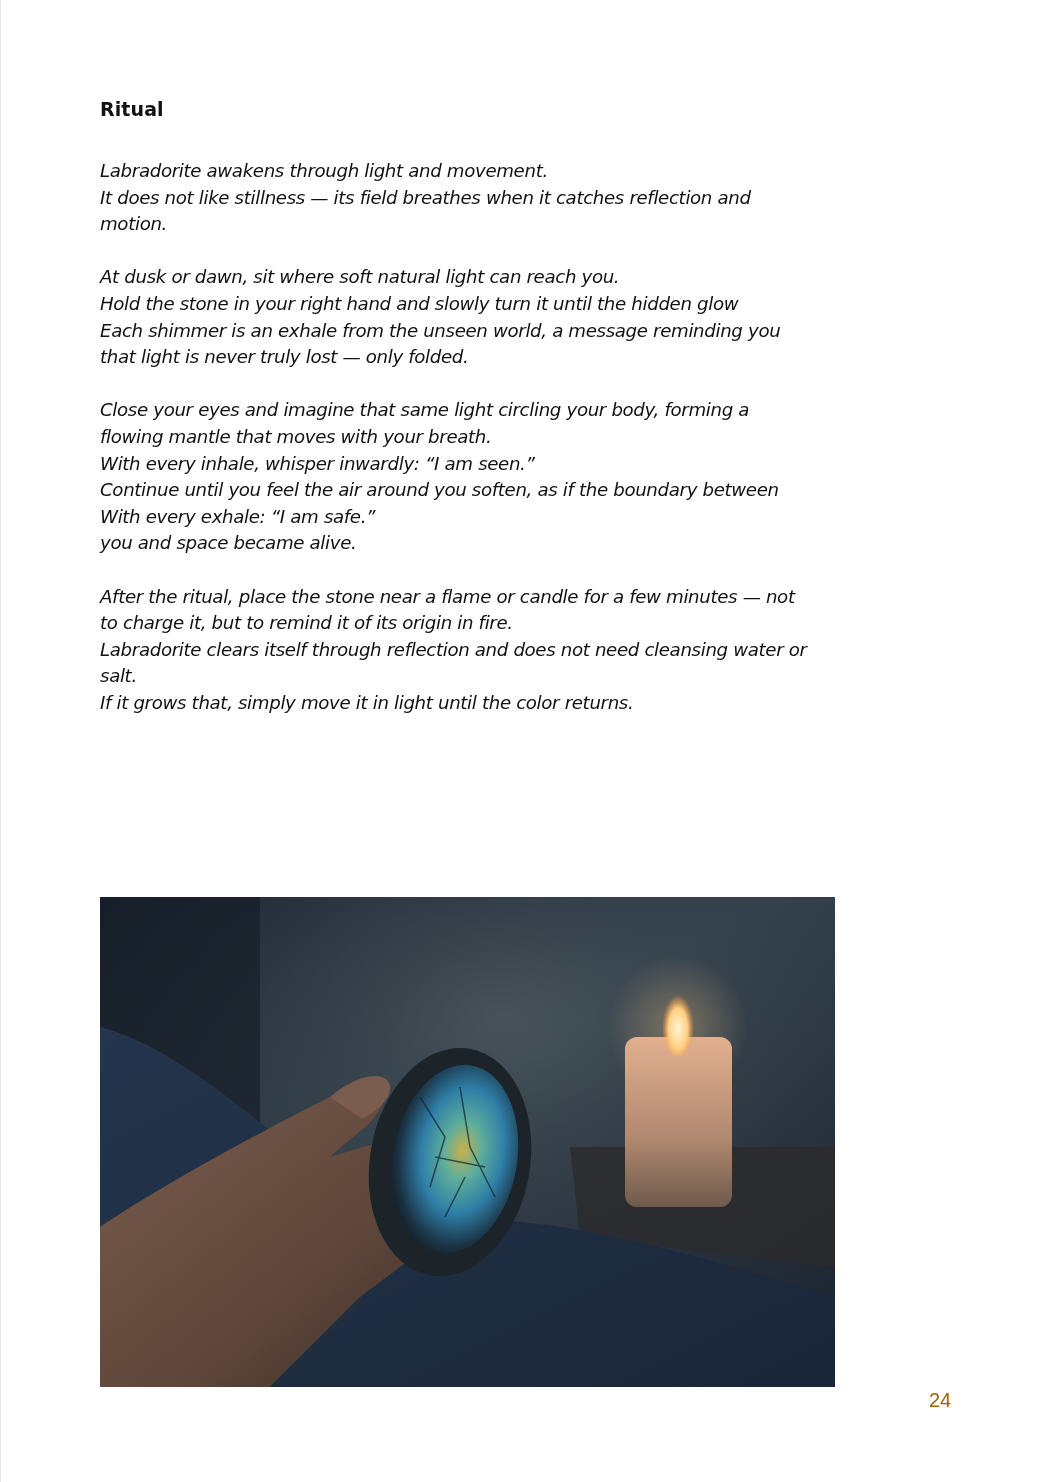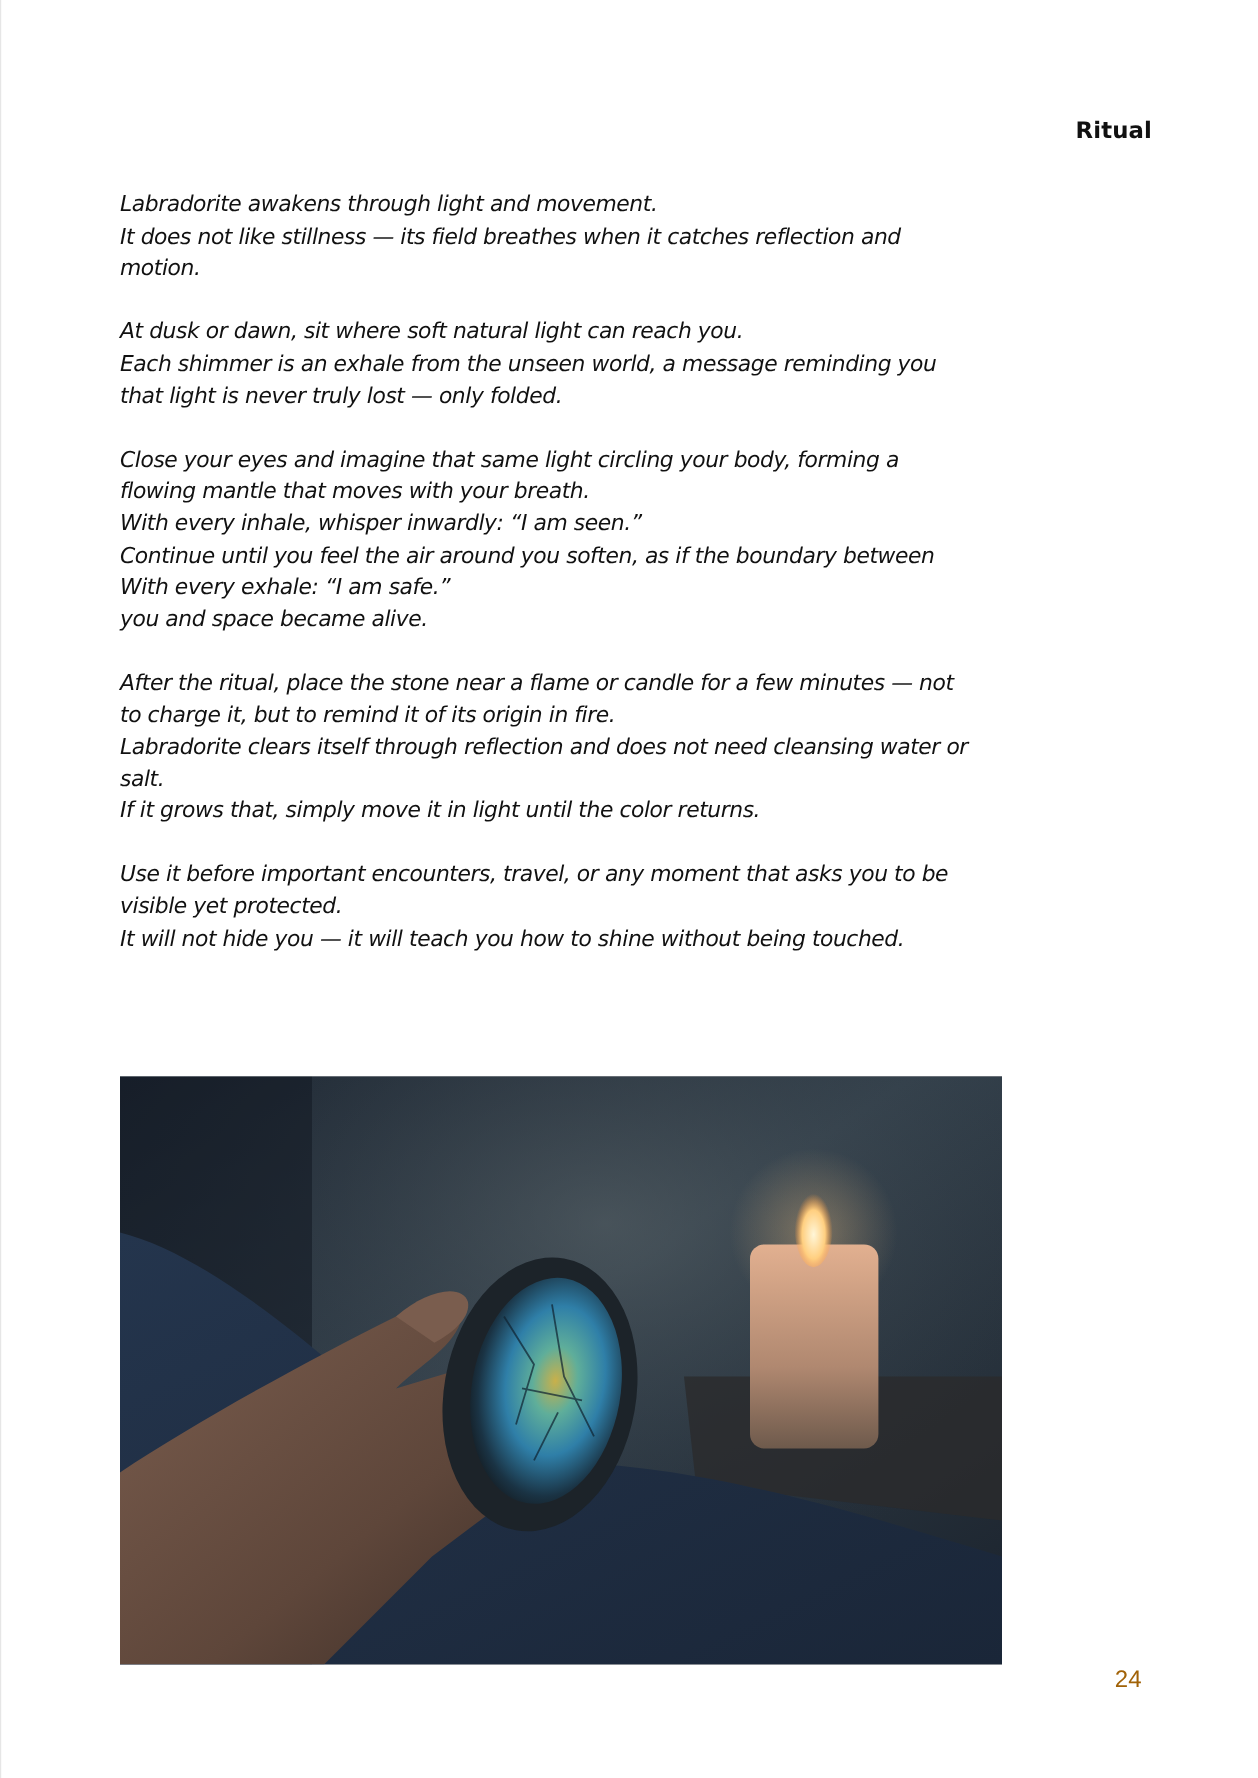--- a/index.html
+++ b/index.html
@@ -5,21 +5,20 @@
     html, body { margin: 0; padding: 0; background: #ffffff; }
     body {
       width: 1048px; height: 1482px; position: relative; overflow: hidden;
       border-left: 1px solid #e6e6e6; box-sizing: border-box;
       font-family: "DejaVu Sans", sans-serif; color: #111111;
     }
     .page { position: absolute; left: 99px; top: 96px; width: 860px; }
     .heading {
       font-weight: bold; font-size: 19px; line-height: 26px; margin: 0;
       letter-spacing: 0.1px;
-      text-align: right;
     }
     .paragraphs { margin-top: 36px; }
     .para { margin: 0 0 26.6px 0; }
     .line {
       font-size: 18.2px; line-height: 26.6px; margin: 0;
       white-space: nowrap; letter-spacing: -0.35px; font-style: italic;
     }
     .photo {
       position: absolute; left: 99px; top: 897px; width: 735px; height: 490px;
       overflow: hidden; background: #1c2530;
@@ -36,42 +35,38 @@
 <div class="page">
   <h2 class="heading">Ritual</h2>
   <div class="paragraphs">
     <div class="para">
       <p class="line">Labradorite awakens through light and movement.</p>
       <p class="line">It does not like stillness — its field breathes when it catches reflection and</p>
       <p class="line">motion.</p>
     </div>
     <div class="para">
       <p class="line">At dusk or dawn, sit where soft natural light can reach you.</p>
+      <p class="line">Hold the stone in your right hand and slowly turn it until the hidden glow</p>
       <p class="line">Each shimmer is an exhale from the unseen world, a message reminding you</p>
       <p class="line">that light is never truly lost — only folded.</p>
     </div>
     <div class="para">
       <p class="line">Close your eyes and imagine that same light circling your body, forming a</p>
       <p class="line">flowing mantle that moves with your breath.</p>
       <p class="line">With every inhale, whisper inwardly: “I am seen.”</p>
       <p class="line">Continue until you feel the air around you soften, as if the boundary between</p>
       <p class="line">With every exhale: “I am safe.”</p>
       <p class="line">you and space became alive.</p>
     </div>
     <div class="para">
       <p class="line">After the ritual, place the stone near a flame or candle for a few minutes — not</p>
       <p class="line">to charge it, but to remind it of its origin in fire.</p>
       <p class="line">Labradorite clears itself through reflection and does not need cleansing water or</p>
       <p class="line">salt.</p>
       <p class="line">If it grows that, simply move it in light until the color returns.</p>
-    </div>
-    <div class="para">
-      <p class="line">Use it before important encounters, travel, or any moment that asks you to be</p>
-      <p class="line">visible yet protected.</p>
-      <p class="line">It will not hide you — it will teach you how to shine without being touched.</p>
     </div>
   </div>
 </div>
 
 <div class="photo" role="img" aria-label="Hand holding a glowing labradorite stone with a lit candle in the background">
   <svg width="735" height="490" viewBox="0 0 735 490" xmlns="http://www.w3.org/2000/svg">
     <defs>
       <linearGradient id="bg" x1="0" y1="0" x2="1" y2="1">
         <stop offset="0" stop-color="#1b2430"></stop>
         <stop offset="0.45" stop-color="#34414c"></stop>

